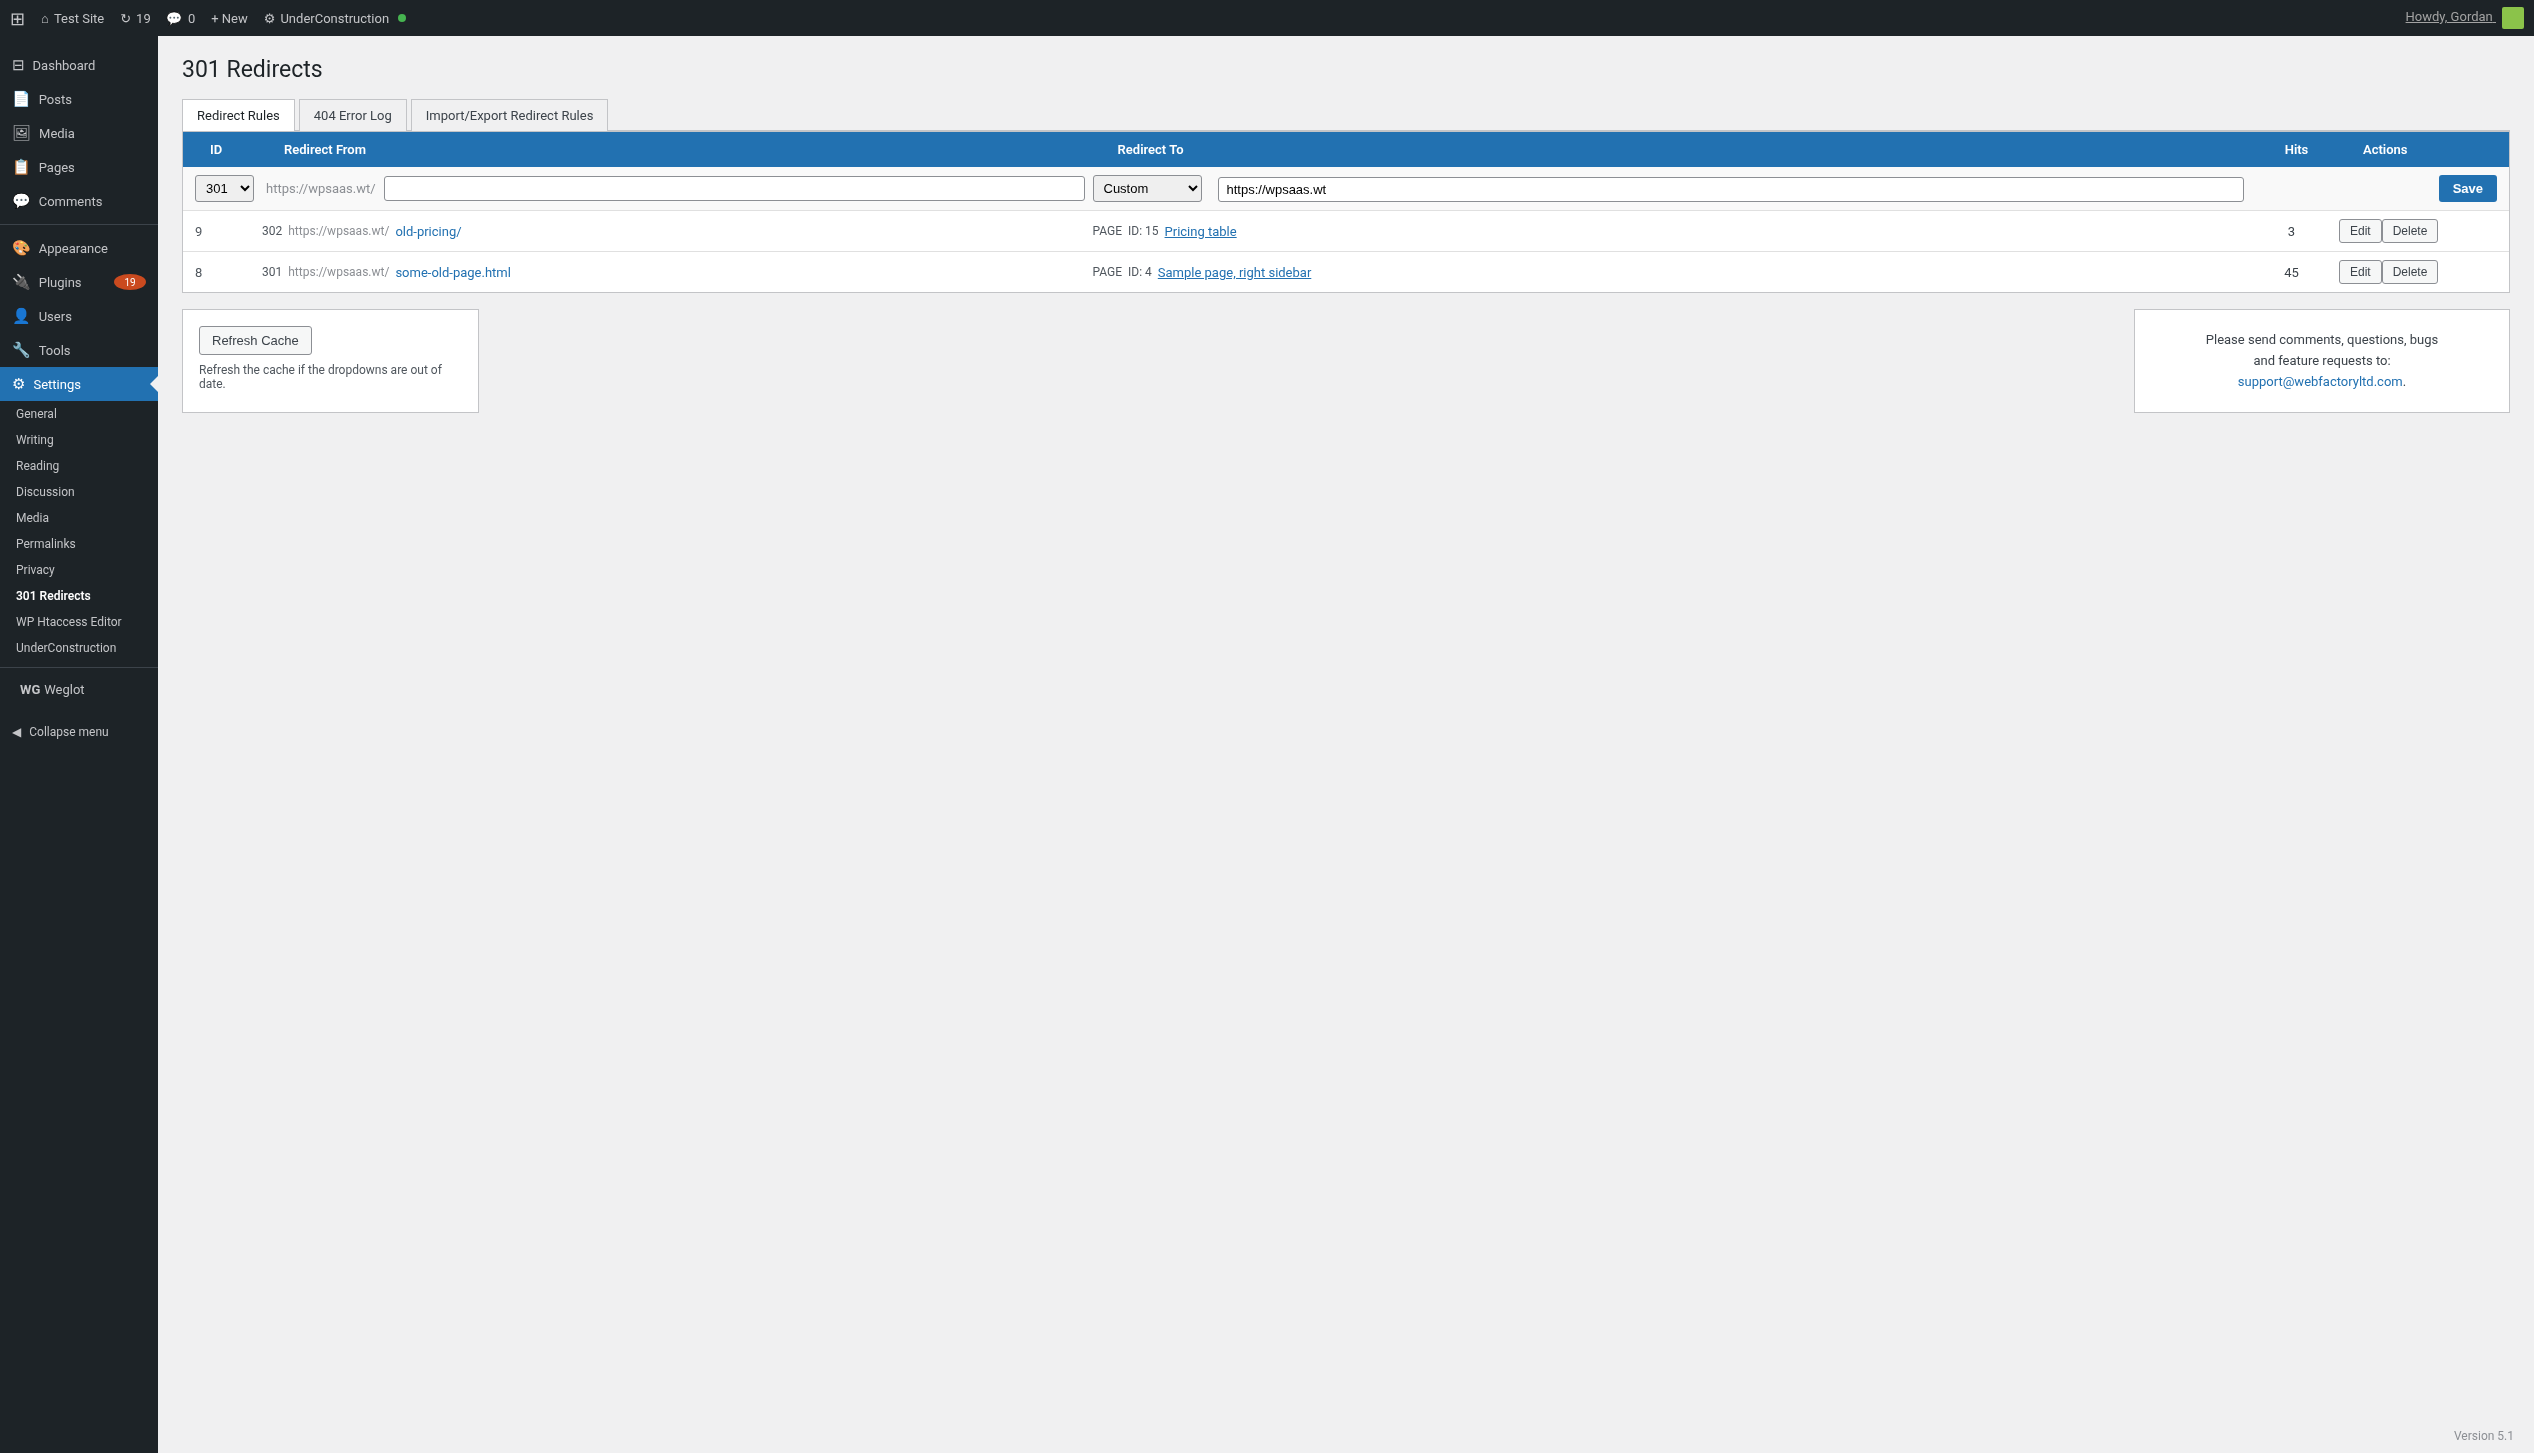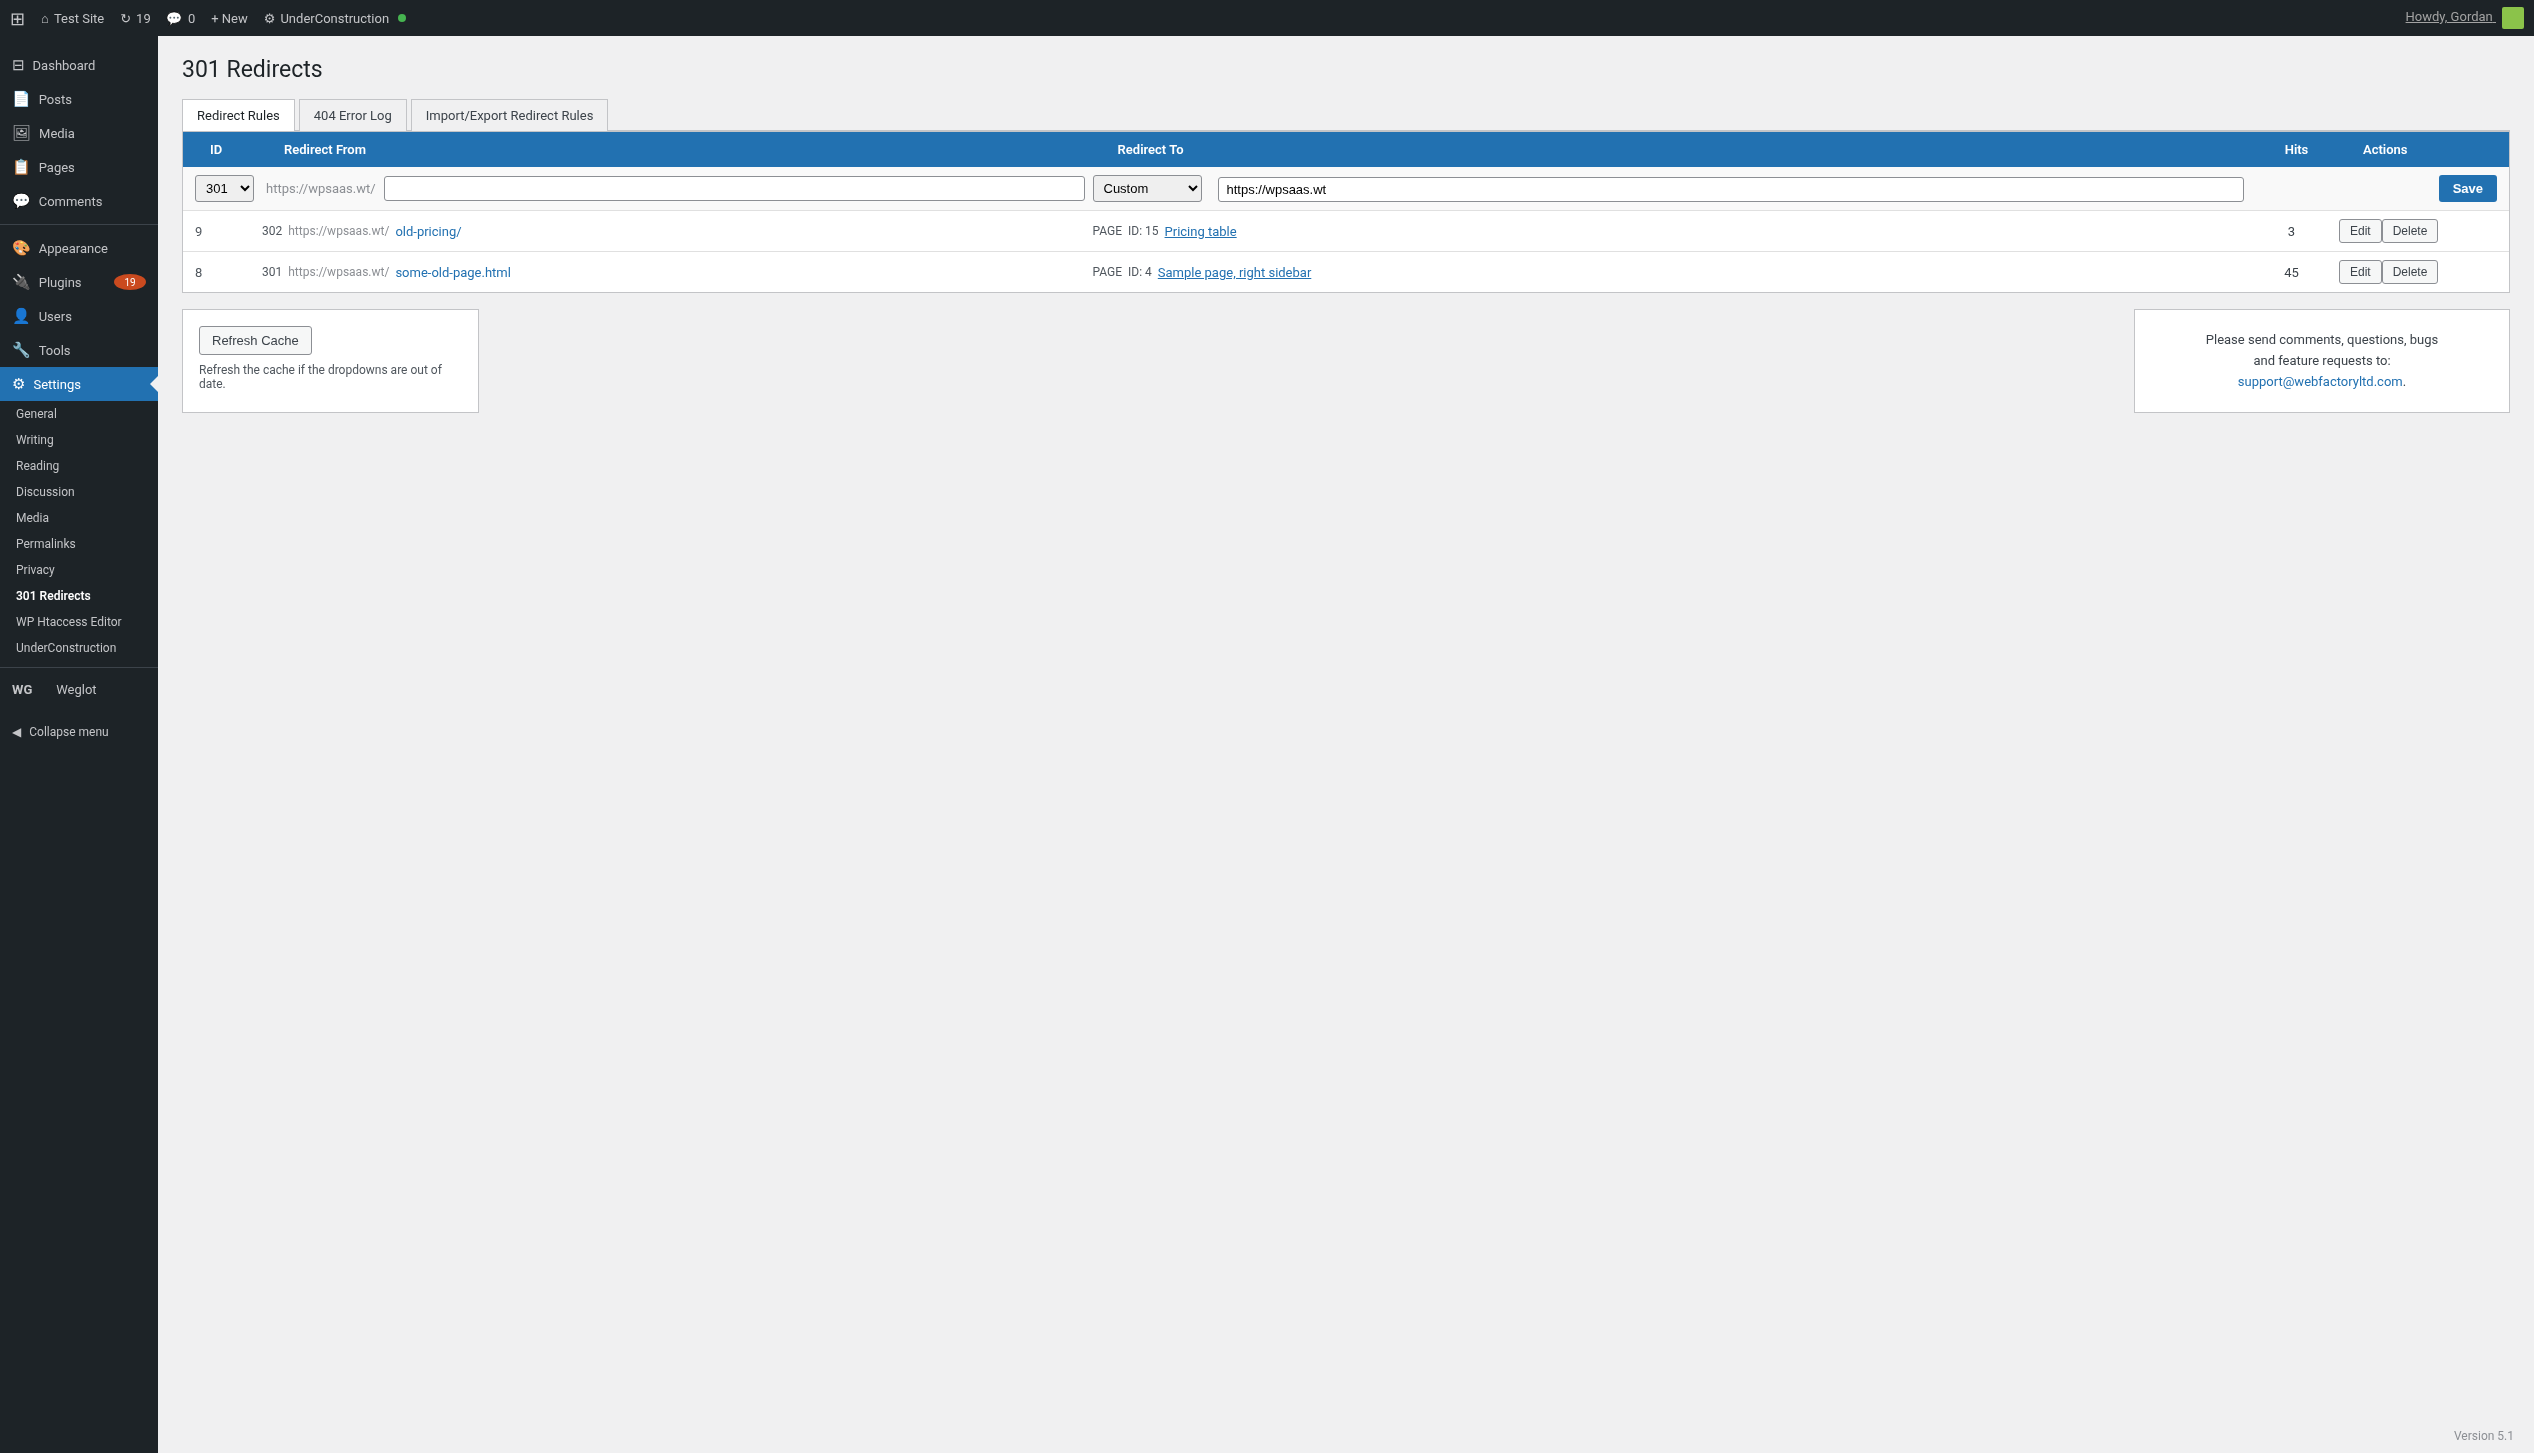--- a/index.html
+++ b/index.html
@@ -59,21 +59,21 @@
       background: #ca4a1f; color: #fff; border-radius: 50%;
       width: 32px; height: 16px; font-size: 10px;
       display: inline-flex; align-items: center; justify-content: center;
       margin-left: auto;
     }
     .sidebar-divider { border-top: 1px solid #3c434a; margin: 6px 0; }
     .collapse-menu {
       display: flex; align-items: center; gap: 8px;
       padding: 8px 12px; color: #c3c4c7; cursor: pointer; font-size: 12px; margin-top: 8px;
     }
-    .weglot-item { display: flex; align-items: center; gap: 24px; padding: 8px 12px; color: #c3c4c7; cursor: pointer; font-size: 13px; }
+    .weglot-item { display: flex; align-items: center; gap: 4px; padding: 8px 12px; color: #c3c4c7; cursor: pointer; font-size: 13px; margin-left: 8px; }
 
     
     #main {
       flex: 1;
       padding: 20px 24px;
       background: #f0f0f1;
       overflow-y: auto;
     }
     .page-title { font-size: 23px; font-weight: 400; color: #1d2327; margin-bottom: 16px; }
 

